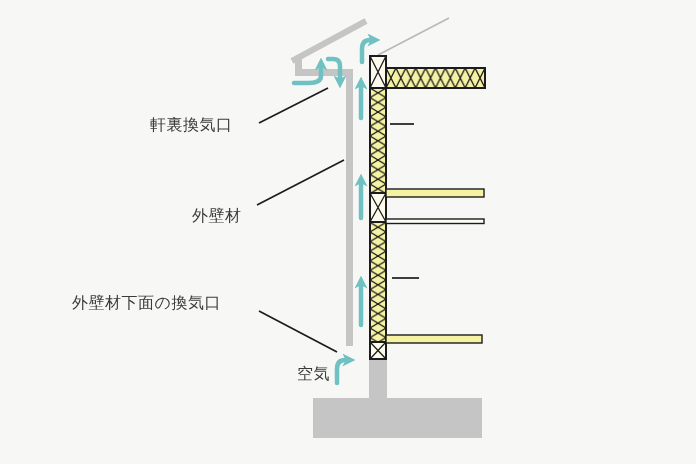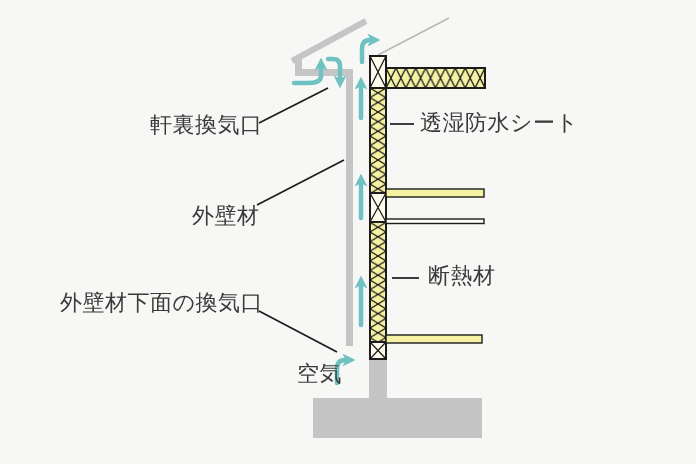--- a/index.html
+++ b/index.html
@@ -6,21 +6,21 @@
   .stage{
     position:relative;
     width:696px;height:464px;
     background:var(--background,#f7f7f5);
     font-family:"Liberation Sans","DejaVu Sans",sans-serif;
     overflow:hidden;
   }
   .diagram-svg{position:absolute;left:0;top:0;}
   .lbl{
     position:absolute;
-    font-size:22px;
+    font-size:16px;
     line-height:22px;
     letter-spacing:0.5px;
     color:var(--text-dark,#3a3a3a);
     white-space:nowrap;
   }
   
   .gray-fill{fill:var(--structure-gray,#c5c5c5);}
   .gray-stroke{stroke:var(--structure-gray,#c5c5c5);fill:none;}
   .thin-line{stroke:var(--thin-gray,#b9b9b9);stroke-width:1.6;fill:none;}
   .timber{fill:var(--timber-cream,#fdfbec);stroke:var(--line-black,#1c1c1c);stroke-width:2;}
@@ -93,17 +93,15 @@
     <path class="flow" marker-end="url(#tealHead)" d="M328,59 H333 Q340,59 340,66 V78"></path>
     <path class="flow" marker-end="url(#tealHead)" d="M362,62 V49 Q362,40 370,40 H370"></path>
     <path class="flow" marker-end="url(#tealHead)" d="M361,118 V87"></path>
     <path class="flow" marker-end="url(#tealHead)" d="M361,218 V184"></path>
     <path class="flow" marker-end="url(#tealHead)" d="M361,325 V286"></path>
     <path class="flow" marker-end="url(#tealHead)" d="M337,383 V369 Q337,360 345,360 H345"></path>
   </svg>
 
   <div class="lbl" style="left:150px;top:114px;">軒裏換気口</div>
   <div class="lbl" style="left:192px;top:205px;">外壁材</div>
-  <div class="lbl" style="left:60px;top:292px;">外壁材下面の換気口</div>
+  <div class="lbl" style="left:72px;top:292px;">外壁材下面の換気口</div>
   <div class="lbl" style="left:297px;top:363px;">空気</div>
-  <div class="lbl" style="left:420px;top:112px;">透湿防水シート</div>
-  <div class="lbl" style="left:428px;top:265px;">断熱材</div>
 </div>
 
 </body></html>

